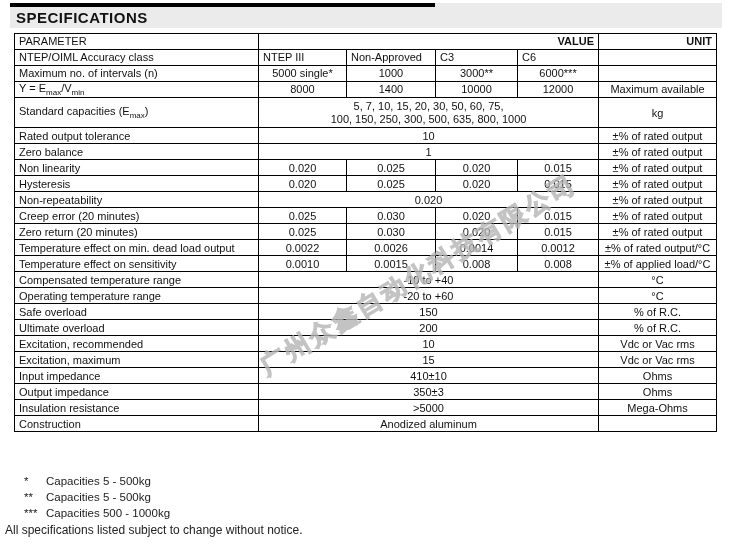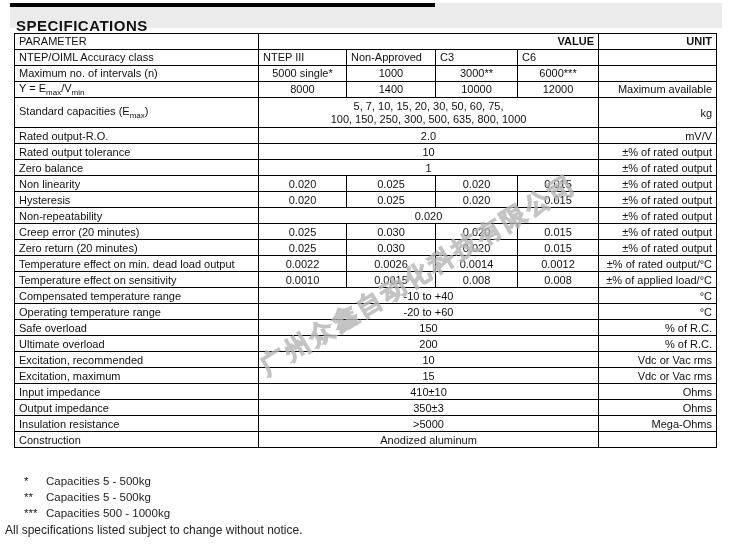--- a/index.html
+++ b/index.html
@@ -9,37 +9,37 @@
   }
   .header-band{
     position:absolute;left:10px;top:3px;width:712px;height:25px;
     background:#ebebeb;
   }
   .header-rule{
     position:absolute;left:10px;top:3px;width:425px;height:4px;background:#000;
   }
   .page-title{
     position:absolute;left:16px;top:9px;
-    font-size:15px;font-weight:bold;letter-spacing:0.5px;color:#121212;margin-top:8px;
+    font-size:15px;font-weight:bold;letter-spacing:0.5px;color:#121212;
   }
   table.spec{
     position:absolute;left:14px;top:33px;width:702px;
     border-collapse:collapse;table-layout:fixed;
     font-size:11px;
   }
   table.spec td, table.spec th{
     border:1px solid #000;
     padding:0 4px;height:15px;line-height:1.15;
     overflow:hidden;white-space:nowrap;
   }
   th.hp, td.p{ text-align:left; font-weight:normal; padding-left:6px;}
   th.hv, th.hu{ text-align:right; font-weight:bold;}
   td.v{ text-align:center; font-weight:normal;margin-top:8px;}
   td.vb{ text-align:left; font-weight:normal;}
-  td.u{ text-align:right; font-weight:normal;}
+  td.u{ text-align:center; font-weight:normal;}
   td.cap{ height:29px; white-space:normal; text-align:center; line-height:1.25;}
   tr.caprow td{ height:29px; }
   sub{ font-size:8px; }
   .footnotes{ position:absolute; left:24px; top:473px; font-size:11.5px; color:#222;}
   .footnote{ display:flex; line-height:16px;}
   .fn-marker{ width:22px; display:inline-block;}
   .disclaimer{ position:absolute; left:5px; top:523px; font-size:12px; color:#222;}
   .watermark{
     position:absolute; left:228px; top:258px; width:380px; height:32px;
     transform:rotate(-31deg);
@@ -98,25 +98,20 @@
   </tr>
   <tr class="caprow">
     <td class="p"><span>Standard capacities (E</span><sub>max</sub><span>)</span></td>
     <td class="v cap" colspan="4">
       <div>5, 7, 10, 15, 20, 30, 50, 60, 75,</div>
       <div>100, 150, 250, 300, 500, 635, 800, 1000</div>
     </td>
     <td class="u">kg</td>
   </tr>
   <tr>
-    <td class="p">Rated output-R.O.</td>
-    <td class="v" colspan="4">2.0</td>
-    <td class="u">mV/V</td>
-  </tr>
-  <tr>
     <td class="p">Rated output tolerance</td>
     <td class="v" colspan="4">10</td>
     <td class="u">±% of rated output</td>
   </tr>
   <tr>
     <td class="p">Zero balance</td>
     <td class="v" colspan="4">1</td>
     <td class="u">±% of rated output</td>
   </tr>
   <tr>

